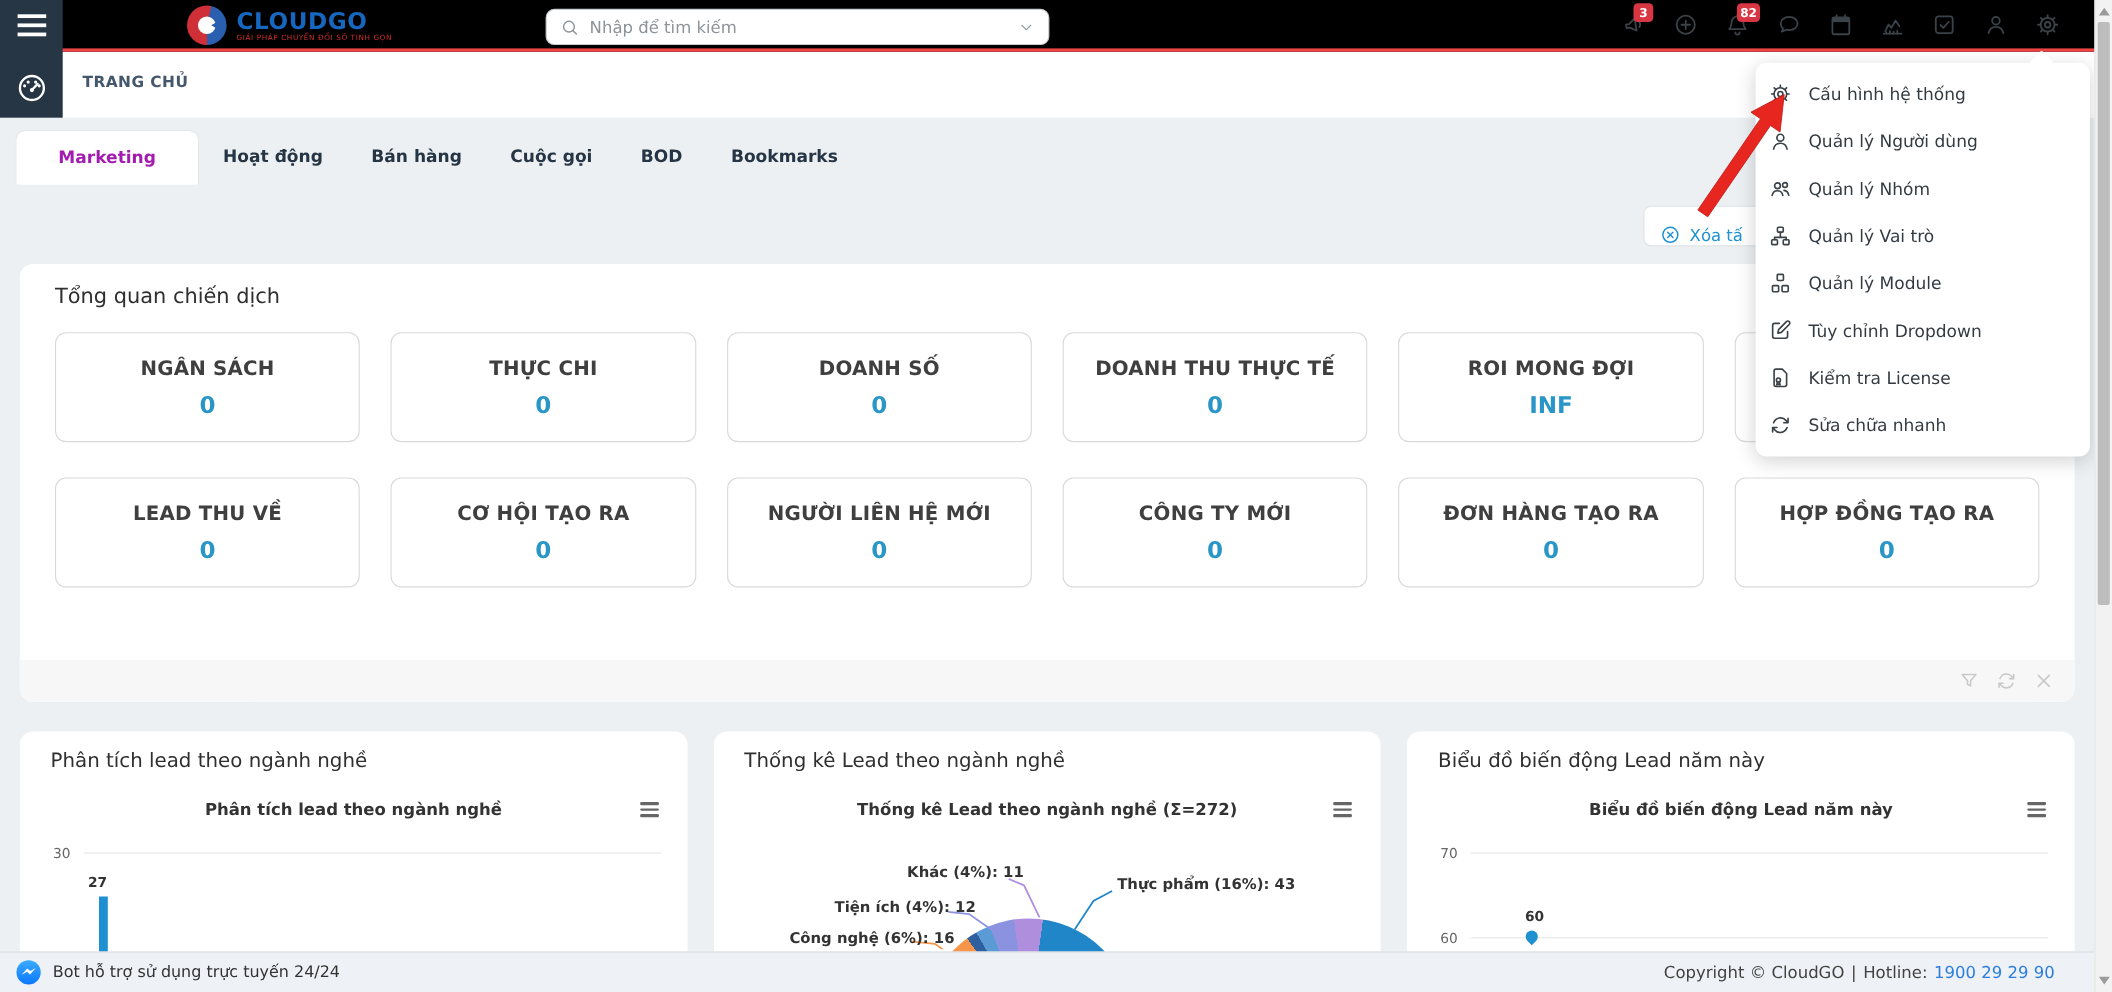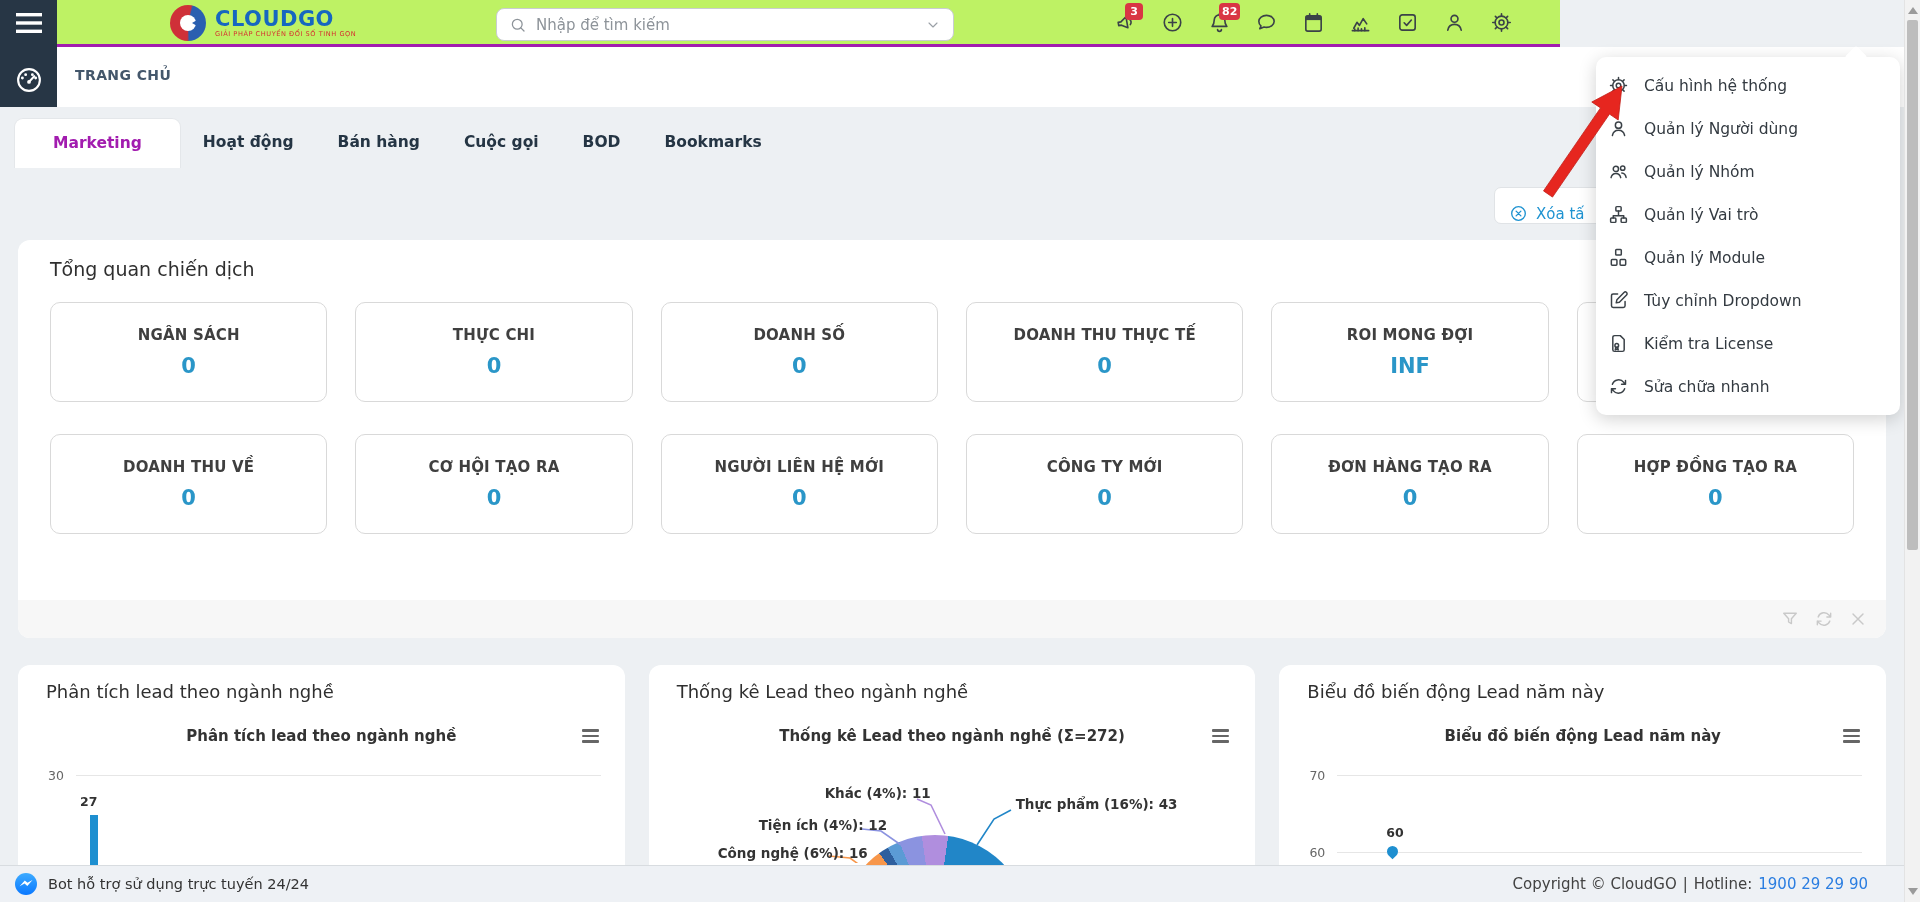--- a/index.html
+++ b/index.html
@@ -1,22 +1,22 @@
 <!DOCTYPE html>
 <html><head>
 <meta charset="utf-8">
 <style>
   * { margin:0; padding:0; box-sizing:border-box; }
   html,body { width:1920px; height:902px; overflow:hidden; background:#edf0f3;
               font-family:"DejaVu Sans","Liberation Sans",sans-serif; }
   .screen { position:relative; width:1920px; height:902px; overflow:hidden; }
 
   
-  .topbar { position:absolute; left:0; top:0; width:1560px; height:47px; background:#bef264;
-            border-bottom:3px solid #a21caf; z-index:40; }
+  .topbar { position:absolute; left:0; top:0; width:1920px; height:47px; background:#000000;
+            border-bottom:3px solid #ef4444; z-index:40; }
   .dark-rail { position:absolute; left:0; top:0; width:57px; height:107px; background:#273645; z-index:45; }
   .hamburger { position:absolute; left:0; top:0; width:57px; height:45px; display:flex; align-items:center;
                justify-content:center; cursor:pointer; }
   .hamburger svg { width:30px; height:26px; }
   .speedo { position:absolute; left:0; top:56px; width:57px; height:48px; display:flex; align-items:center;
             justify-content:center; color:#fff; }
   .speedo svg { width:30px; height:30px; }
 
   .brand { position:absolute; left:170px; top:5px; display:flex; align-items:center; gap:9px; }
   .logomark { position:relative; width:36px; height:36px; border-radius:50%;
@@ -62,21 +62,21 @@
                padding:0 14px; color:#1f93d1; font-size:15px; cursor:pointer; z-index:10; }
   .clear-btn svg { width:19px; height:19px; flex:0 0 auto; }
 
   
   .panel { position:absolute; left:18px; top:240px; width:1868px; height:398px; background:#fff;
            border-radius:12px; z-index:2; }
   .panel-title { padding:18px 0 0 32px; font-size:19px; color:#2f2f2f; }
   .kpi-grid { display:grid; grid-template-columns:repeat(6,1fr); gap:32px 28px; margin:22px 32px 0; }
   .kpi-card { height:100px; background:#fff; border:1px solid #d9d9d9; border-radius:10px; display:flex;
               flex-direction:column; align-items:center; justify-content:center; gap:10px; }
-  .kpi-label { font-size:15px; font-weight:600; color:#3f3f3f; letter-spacing:.2px; text-align:center; padding:0 6px; }
+  .kpi-label { font-size:18px; font-weight:600; color:#3f3f3f; letter-spacing:.2px; text-align:center; padding:0 6px; }
   .kpi-value { font-size:21px; font-weight:bold; color:#2a96c8; }
   .panel-foot { position:absolute; left:0; bottom:0; width:100%; height:38px; background:#f7f7f7;
                 border-radius:0 0 12px 12px; display:flex; align-items:center; justify-content:flex-end;
                 gap:14px; padding-right:18px; }
   .panel-foot .ficon { width:20px; height:20px; color:#c9c9c9; cursor:pointer; }
   .panel-foot .ficon svg { width:20px; height:20px; }
 
   
   .charts { position:absolute; left:18px; top:665px; width:1868px; display:grid;
             grid-template-columns:repeat(3,1fr); gap:24px; z-index:2; }
@@ -284,21 +284,21 @@
         </div>
       <div class="kpi-card">
         <span class="kpi-label">ROI MONG ĐỢI</span>
         <span class="kpi-value">INF</span>
         </div>
       <div class="kpi-card">
         <span class="kpi-label"></span>
         <span class="kpi-value"></span>
         </div>
       <div class="kpi-card">
-        <span class="kpi-label">DOANH THU VỀ</span>
+        <span class="kpi-label">LEAD THU VỀ</span>
         <span class="kpi-value">0</span>
         </div>
       <div class="kpi-card">
         <span class="kpi-label">CƠ HỘI TẠO RA</span>
         <span class="kpi-value">0</span>
         </div>
       <div class="kpi-card">
         <span class="kpi-label">NGƯỜI LIÊN HỆ MỚI</span>
         <span class="kpi-value">0</span>
         </div>

